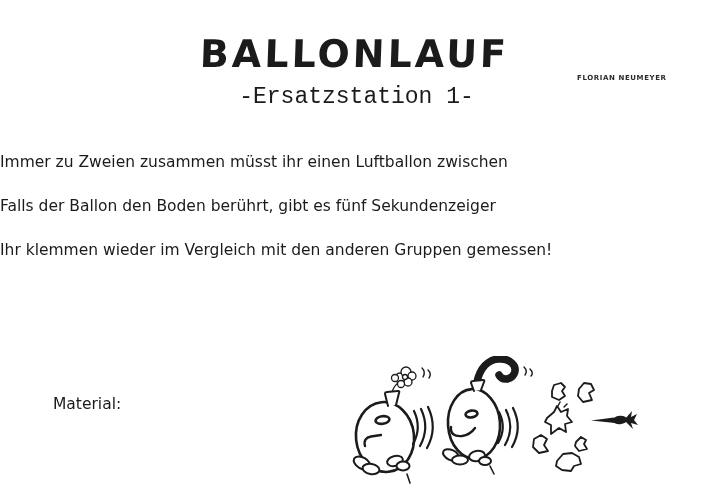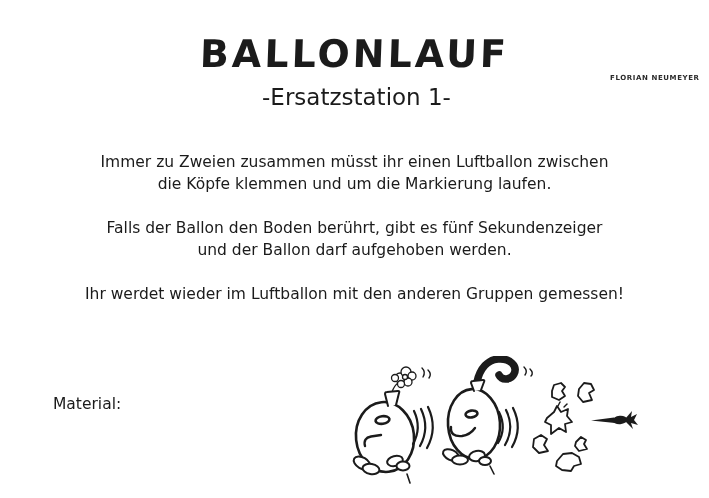--- a/index.html
+++ b/index.html
@@ -19,31 +19,31 @@
     font-weight:700;
     letter-spacing:3px;
     transform:skewX(-2deg);
   }
   .author{
     position:absolute;top:74px;left:577px;
     font-size:7px;line-height:9px;
     letter-spacing:0.6px;
     font-weight:700;
     color:#2a2a2a;
-    margin-left:33px;
   }
   .subtitle{
     position:absolute;top:83px;left:4px;right:0;
     text-align:center;
     font-size:23px;line-height:28px;
     font-weight:400;
+    font-family:Liberation Mono, monospace;
   }
   .instructions{
     position:absolute;top:151px;left:0;right:0;
-    text-align:center;
+    text-align:left;
     font-size:15.5px;
   }
   .instructions p{margin:0 0 22px 0;}
   .instructions .line{display:block;line-height:22px;}
   .material{
     position:absolute;top:393px;left:53px;
     display:flex;flex-direction:column;
     font-size:15.5px;line-height:22px;
   }
   .material-label{width:85px;flex:0 0 85px;}
@@ -61,28 +61,26 @@
 
   <div class="title">BALLONLAUF</div>
 
   <div class="author">FLORIAN NEUMEYER</div>
 
   <div class="subtitle">-Ersatzstation 1-</div>
 
   <div class="instructions">
     <p>
       <span class="line">Immer zu Zweien zusammen müsst ihr einen Luftballon zwischen</span>
-      <span class="line">die Köpfe klemmen und um die Markierung laufen.</span>
     </p>
     <p>
       <span class="line">Falls der Ballon den Boden berührt, gibt es fünf Sekundenzeiger</span>
-      <span class="line">und der Ballon darf aufgehoben werden.</span>
     </p>
     <p>
-      <span class="line">Ihr werdet wieder im Luftballon mit den anderen Gruppen gemessen!</span>
+      <span class="line">Ihr klemmen wieder im Vergleich mit den anderen Gruppen gemessen!</span>
     </p>
   </div>
 
   <div class="material">
     <div class="material-label">Material:</div>
     <div class="material-items">
     </div>
   </div>
 
   <div class="illustration">

